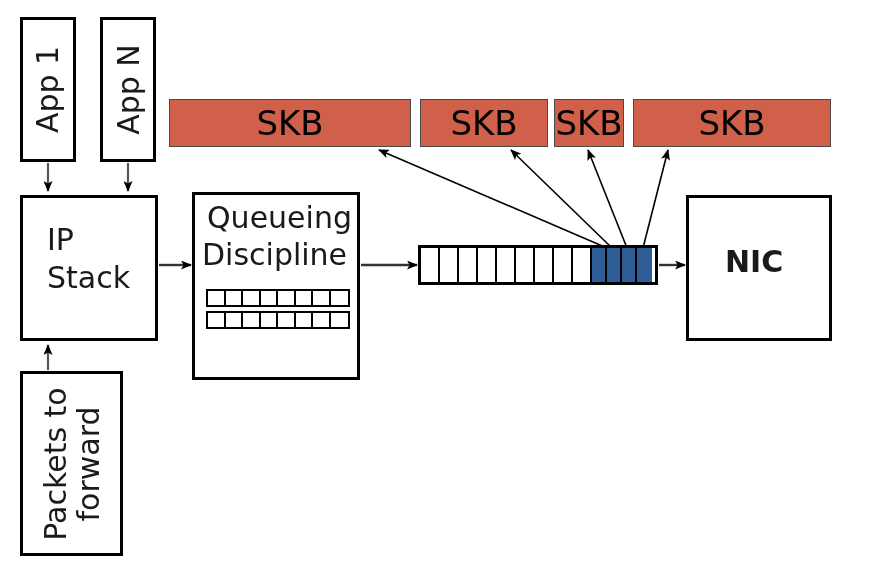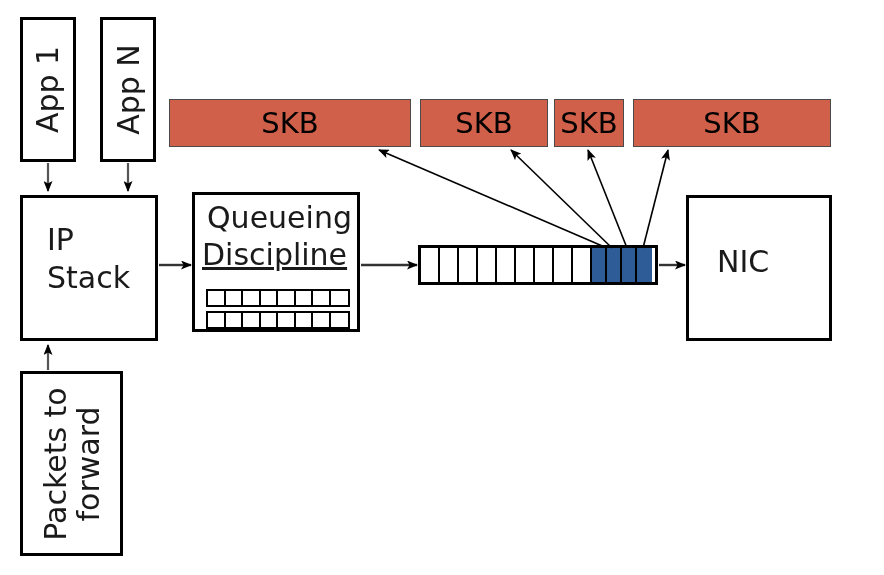--- a/index.html
+++ b/index.html
@@ -48,21 +48,21 @@
     line-height: 1.1;
   }
   .skb {
     position: absolute;
     box-sizing: border-box;
     border: 1.5px solid #4a4a4a;
     background: #d1604a;
     display: flex;
     align-items: center;
     justify-content: center;
-    font-size: 29px;
+    font-size: 34px;
     color: #000000;
   }
   .qd-inner {
     position: absolute;
     display: flex;
     box-sizing: border-box;
     border: 2px solid #000000;
     background: #ffffff;
   }
   .qd-cell {
@@ -125,23 +125,23 @@
   </div>
   <div class="skb" style="left:633px; top:99px; width:198px; height:48px;">
     <span>SKB</span>
   </div>
 
   <div class="box" style="left:20px; top:195px; width:138px; height:146px;">
     <div class="boxlabel" style="position:absolute; left:24px; top:26px; font-size:30px;">IP</div>
     <div class="boxlabel" style="position:absolute; left:24px; top:64px; font-size:30px;text-align:right;">Stack</div>
   </div>
 
-  <div class="box" style="left:192px; top:192px; width:168px; height:140px;">
+  <div class="box" style="left:192px; top:192px; width:168px; height:188px;">
     <div class="boxlabel" style="position:absolute; left:12px; top:7px; font-size:30px;">Queueing</div>
-    <div class="boxlabel" style="position:absolute; left:7px; top:44px; font-size:30px;text-decoration:underline;">Discipline</div>
+    <div class="boxlabel" style="position:absolute; left:7px; top:44px; font-size:30px;">Discipline</div>
 
     <div class="qd-inner" style="left:11px; top:94px; width:144px; height:18px;">
       <div class="qd-cell" style="width:18px;"></div>
       <div class="qd-cell" style="width:18px;"></div>
       <div class="qd-cell" style="width:18px;"></div>
       <div class="qd-cell" style="width:18px;"></div>
       <div class="qd-cell" style="width:18px;"></div>
       <div class="qd-cell" style="width:18px;"></div>
       <div class="qd-cell" style="width:18px;"></div>
       <div class="qd-cell" style="width:18px;"></div>
@@ -169,21 +169,21 @@
     <div class="dq-cell" style="width:19px;"></div>
     <div class="dq-cell" style="width:19px;"></div>
     <div class="dq-cell filled" style="width:15px;"></div>
     <div class="dq-cell filled" style="width:15px;"></div>
     <div class="dq-cell filled" style="width:15px;"></div>
     <div class="dq-cell filled" style="width:15px;"></div>
   </div>
 
 
   <div class="box" style="left:686px; top:195px; width:146px; height:146px;">
-    <div class="boxlabel" style="position:absolute; left:28px; top:48px; font-size:30px;">NIC</div>
+    <div class="boxlabel" style="position:absolute; left:36px; top:48px; font-size:30px;font-weight:bold;">NIC</div>
   </div>
 
   <div class="vbox" style="left:20px; top:371px; width:103px; height:185px;">
     <div class="vlabel" style="font-size:30px;"><span>Packets to</span>
 <span>forward</span></div>
   </div>
 
   <svg class="overlay" viewBox="0 0 884 575">
     <defs>
       <marker id="ah-thin" markerWidth="11" markerHeight="9" refX="10" refY="4.5" orient="auto" markerUnits="userSpaceOnUse">

